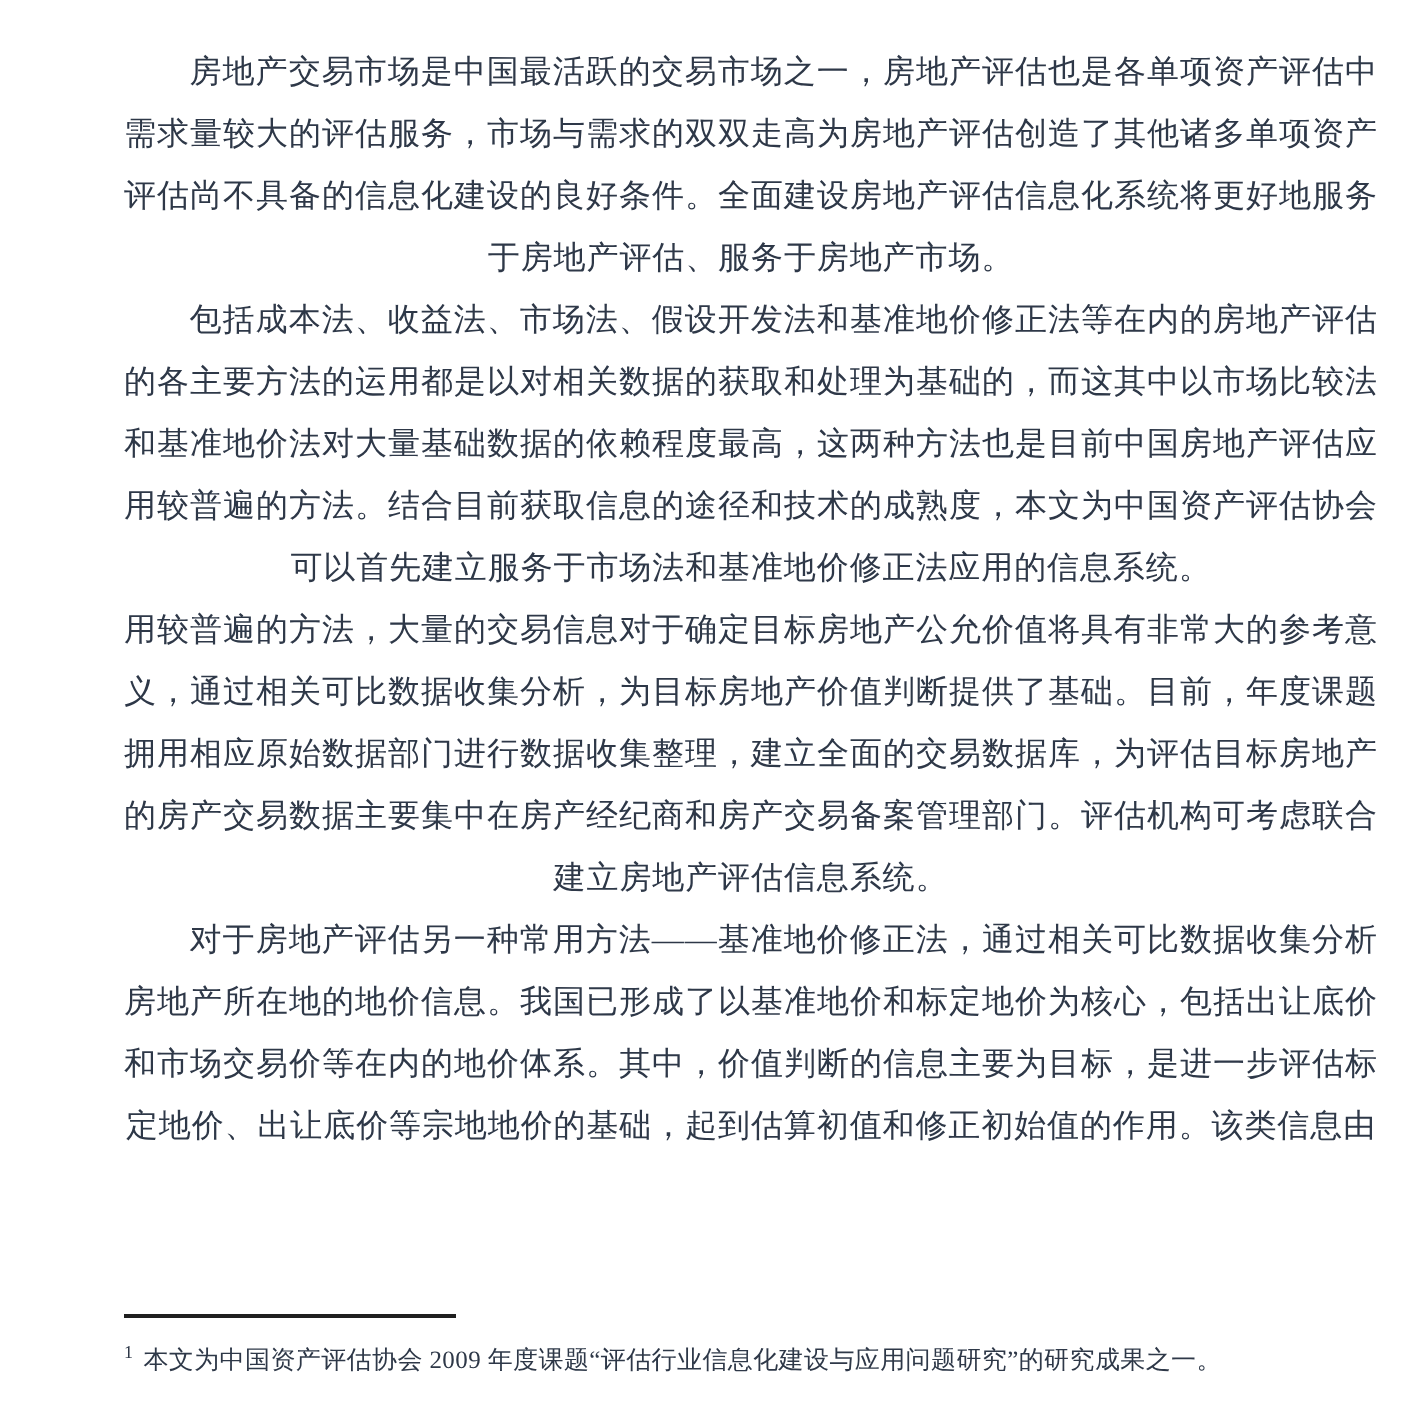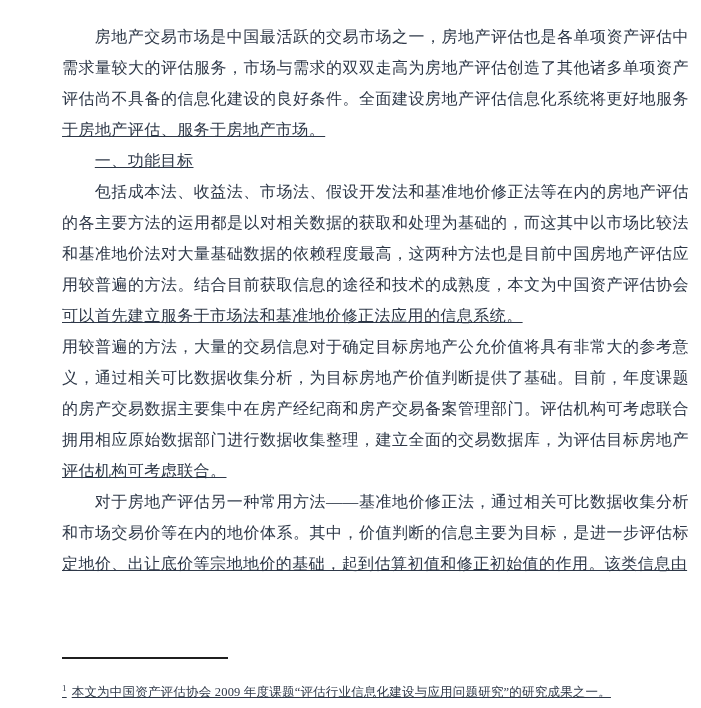--- a/index.html
+++ b/index.html
@@ -36,72 +36,70 @@
     white-space: nowrap;
     overflow: visible;
   }
   
   .jline {
     white-space: normal;
     text-align: justify;
     text-align-last: justify;
   }
   .lline {
-    text-align: left;
+    text-align: center;
     text-align-last: auto;
-    text-decoration: underline;
   }
   .indent { text-indent: 2.05em; }
   .footnote {
     position: absolute;
     left: 62px;
     top: 657px;
     width: 627px;
     color: var(--body-text, #2e3848);
   }
   .footnote-sep {
     width: 166px;
     height: 0;
     border-top: 2px solid #1f1f1f;
   }
   .footnote-text {
-    margin-top: 20px;
+    margin-top: 8px;
     font-size: 12.5px;
     line-height: 19px;
     letter-spacing: 0.2px;
     white-space: nowrap;
-    text-decoration: underline;
   }
   .footnote-text sup {
     font-size: 9px;
     vertical-align: super;
     margin-right: 5px;
   }
 </style>
 </head>
 <body>
 
 <div class="page">
   <div class="content" id="body-root">
       <div class="line jline indent">房地产交易市场是中国最活跃的交易市场之一，房地产评估也是各单项资产评估中</div>
       <div class="line jline">需求量较大的评估服务，市场与需求的双双走高为房地产评估创造了其他诸多单项资产</div>
       <div class="line jline">评估尚不具备的信息化建设的良好条件。全面建设房地产评估信息化系统将更好地服务</div>
       <div class="line lline">于房地产评估、服务于房地产市场。</div>
-      <div class="line lline indent">一、功能目标</div>
       <div class="line jline indent">包括成本法、收益法、市场法、假设开发法和基准地价修正法等在内的房地产评估</div>
       <div class="line jline">的各主要方法的运用都是以对相关数据的获取和处理为基础的，而这其中以市场比较法</div>
       <div class="line jline">和基准地价法对大量基础数据的依赖程度最高，这两种方法也是目前中国房地产评估应</div>
       <div class="line jline">用较普遍的方法。结合目前获取信息的途径和技术的成熟度，本文为中国资产评估协会</div>
       <div class="line lline">可以首先建立服务于市场法和基准地价修正法应用的信息系统。</div>
       <div class="line jline">用较普遍的方法，大量的交易信息对于确定目标房地产公允价值将具有非常大的参考意</div>
       <div class="line jline">义，通过相关可比数据收集分析，为目标房地产价值判断提供了基础。目前，年度课题</div>
+      <div class="line jline">拥用相应原始数据部门进行数据收集整理，建立全面的交易数据库，为评估目标房地产</div>
       <div class="line jline">的房产交易数据主要集中在房产经纪商和房产交易备案管理部门。评估机构可考虑联合</div>
-      <div class="line jline">拥用相应原始数据部门进行数据收集整理，建立全面的交易数据库，为评估目标房地产</div>
-      <div class="line lline">评估机构可考虑联合。</div>
+      <div class="line lline">建立房地产评估信息系统。</div>
       <div class="line jline indent">对于房地产评估另一种常用方法——基准地价修正法，通过相关可比数据收集分析</div>
+      <div class="line jline">房地产所在地的地价信息。我国已形成了以基准地价和标定地价为核心，包括出让底价</div>
       <div class="line jline">和市场交易价等在内的地价体系。其中，价值判断的信息主要为目标，是进一步评估标</div>
       <div class="line lline">定地价、出让底价等宗地地价的基础，起到估算初值和修正初始值的作用。该类信息由</div>
     </div>
 
   <div class="footnote">
     <div class="footnote-sep"></div>
     <div class="footnote-text"><sup>1</sup><span>本文为中国资产评估协会 2009 年度课题“评估行业信息化建设与应用问题研究”的研究成果之一。</span></div>
   </div>
 </div>
 

